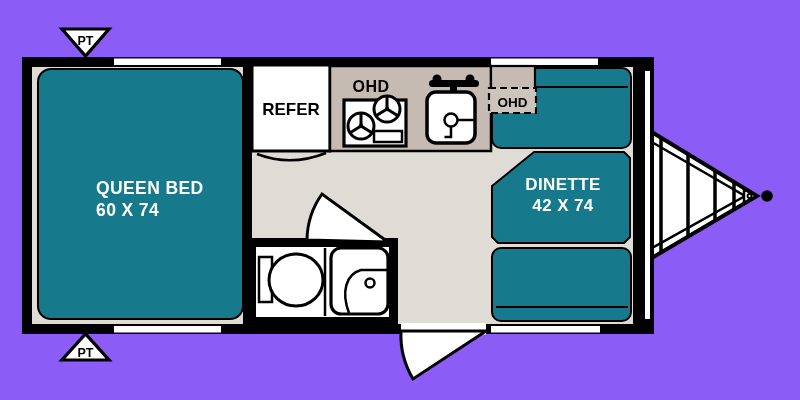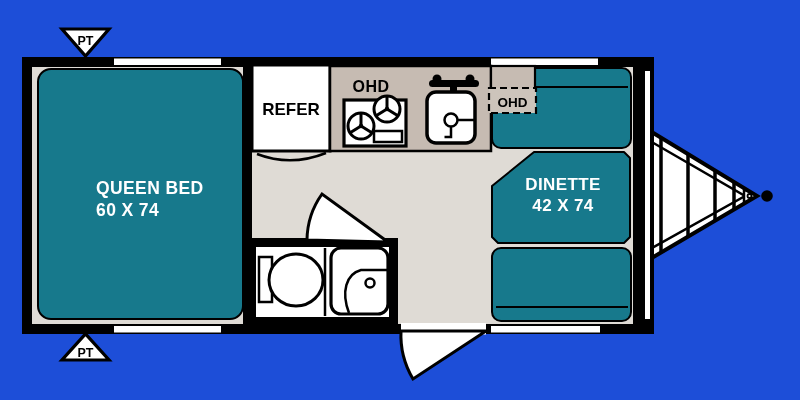--- a/index.html
+++ b/index.html
@@ -1,16 +1,16 @@
 <!DOCTYPE html>
 <html><head>
 <meta charset="utf-8">
 <style>
   html,body{margin:0;padding:0;background:#fff;}
-  .stage{position:relative;width:800px;height:400px;background:#1d4ed8;overflow:hidden;}
+  .stage{position:relative;width:800px;height:400px;background:#8b5cf6;overflow:hidden;}
   svg{display:block;}
   text{font-family:"Liberation Sans","DejaVu Sans",sans-serif;font-weight:700;}
   .lbl-white{fill:#ffffff;font-size:17.5px;letter-spacing:.4px;}
   .lbl-white2{fill:#ffffff;font-size:17px;letter-spacing:.4px;text-anchor:middle;}
   .lbl-black{fill:#000000;font-size:17px;text-anchor:middle;}
   .lbl-ohd{fill:#000000;font-size:16px;text-anchor:middle;letter-spacing:.5px;}
   .lbl-ohd-sm{fill:#000000;font-size:13.5px;text-anchor:middle;}
   .lbl-pt{fill:#000000;font-size:12.5px;text-anchor:middle;}
   .ln{stroke:#000;fill:none;}
 </style>

